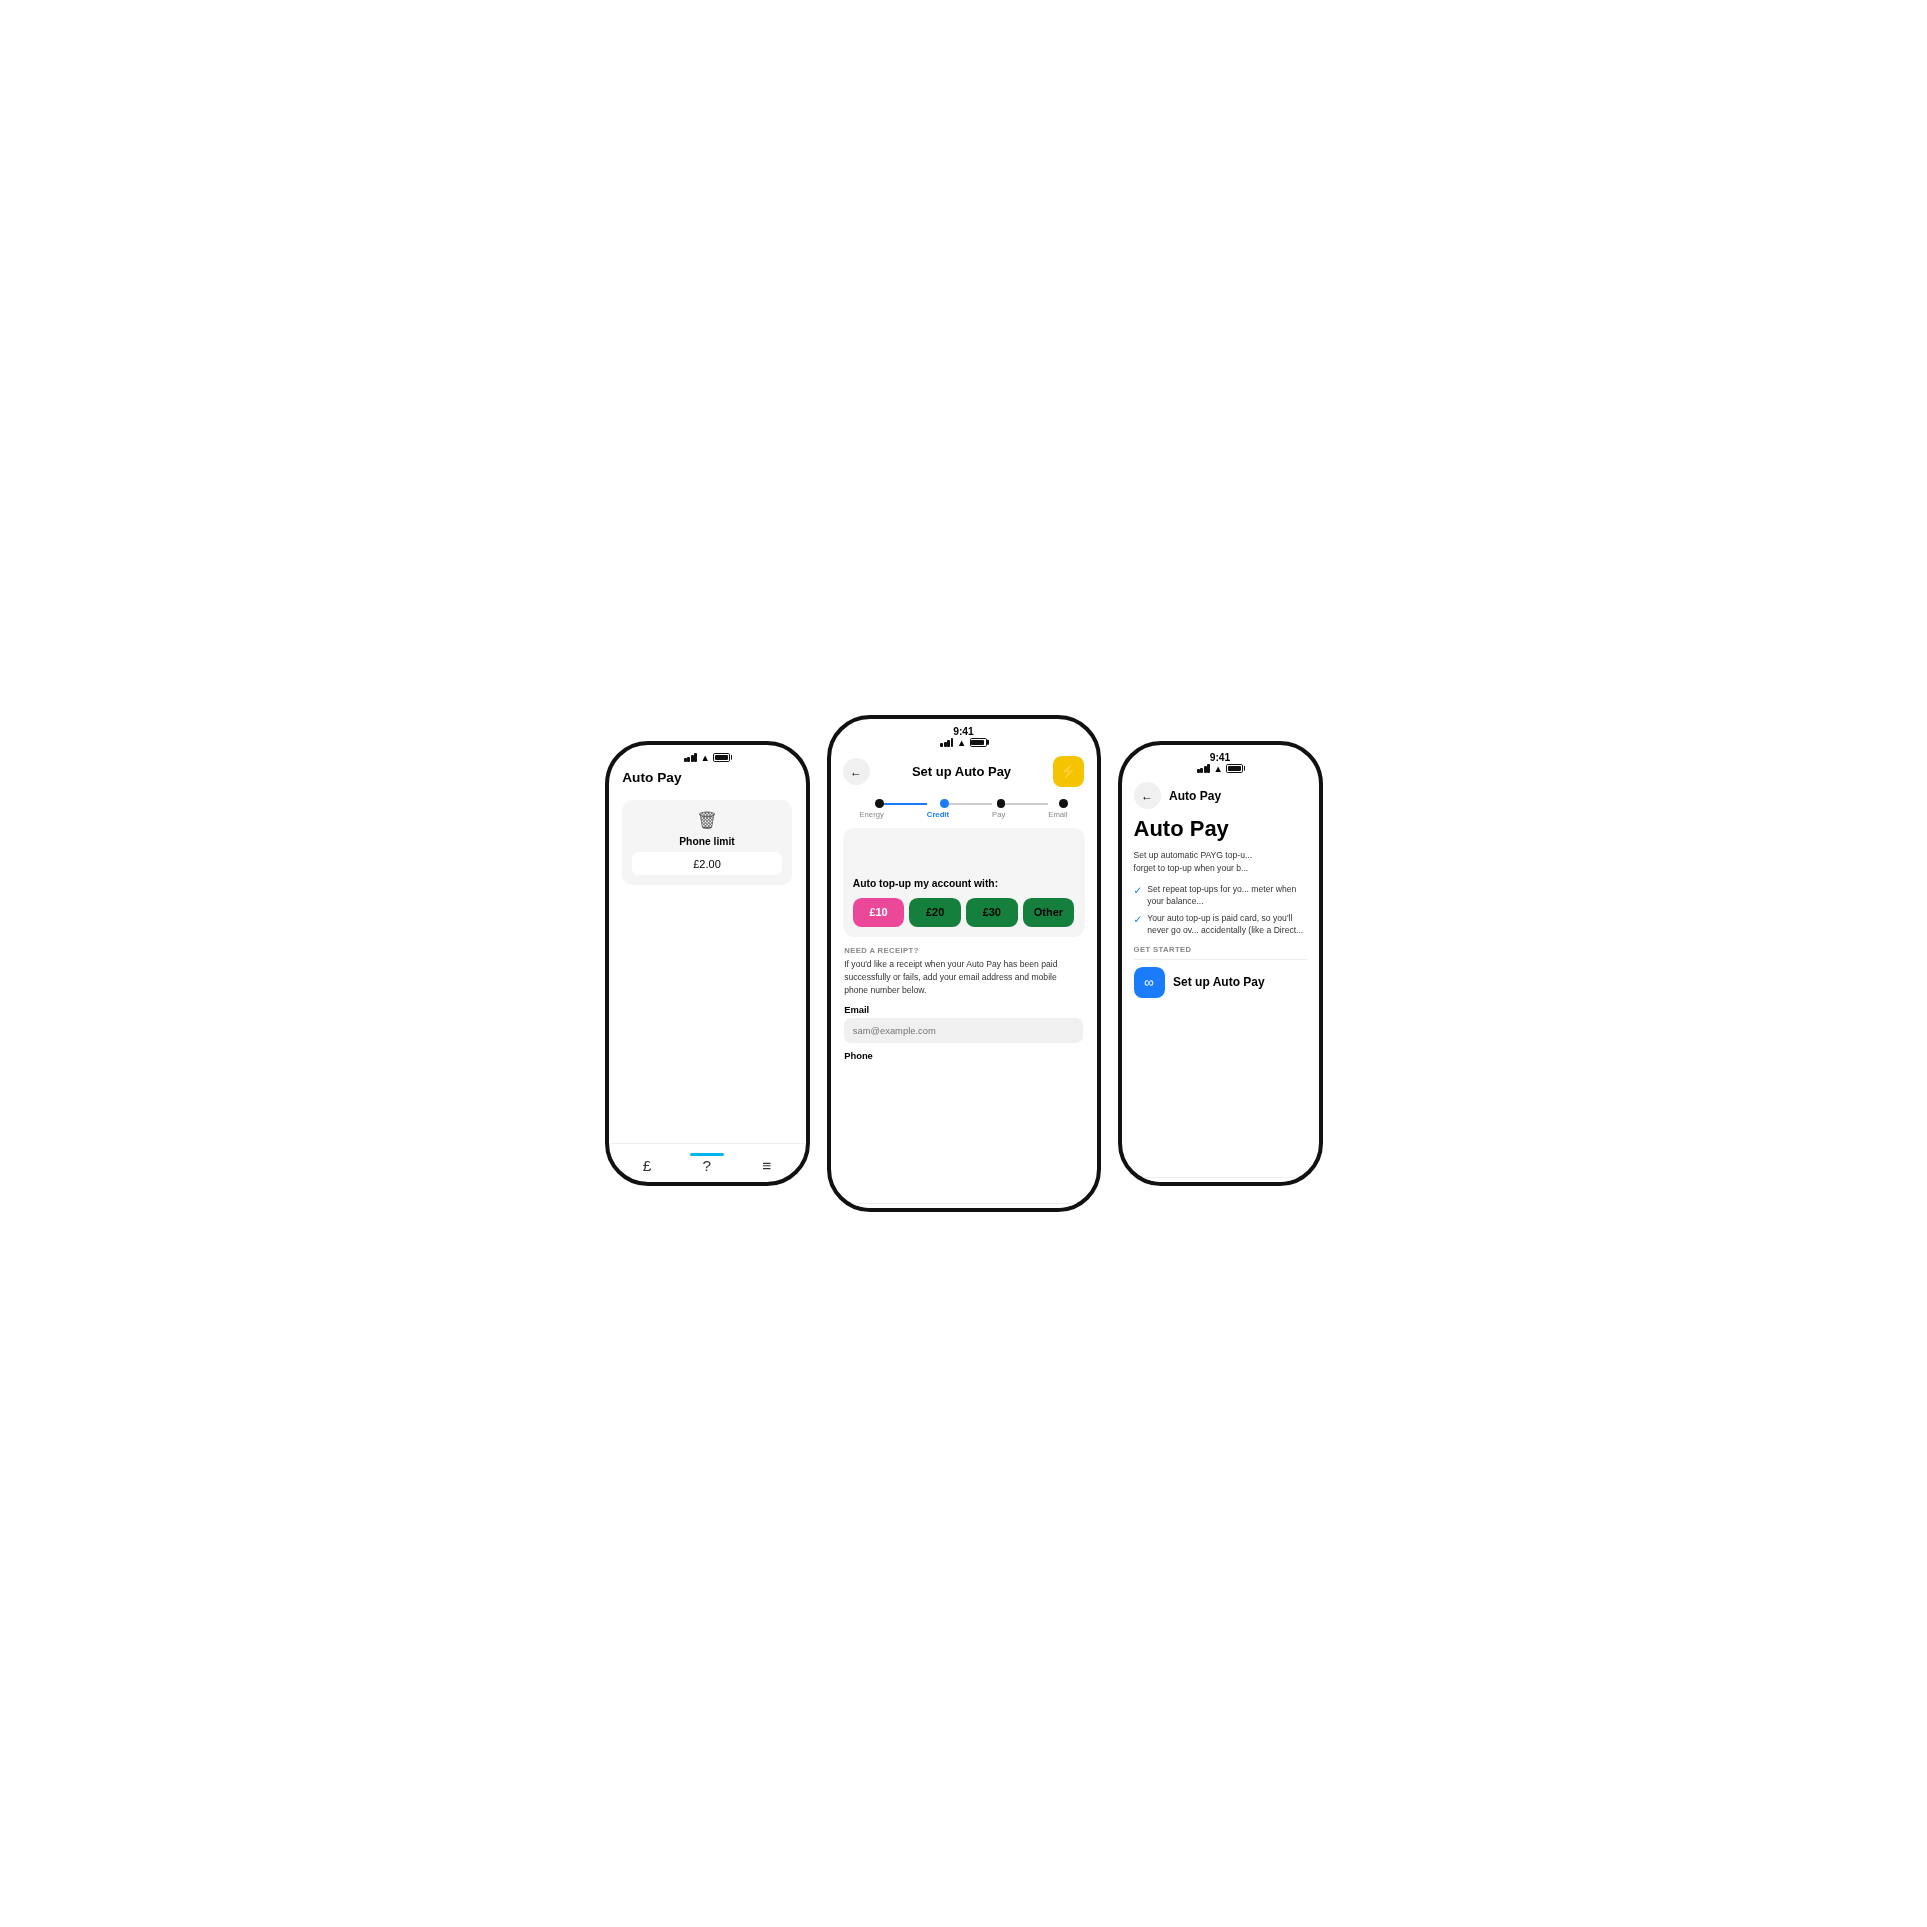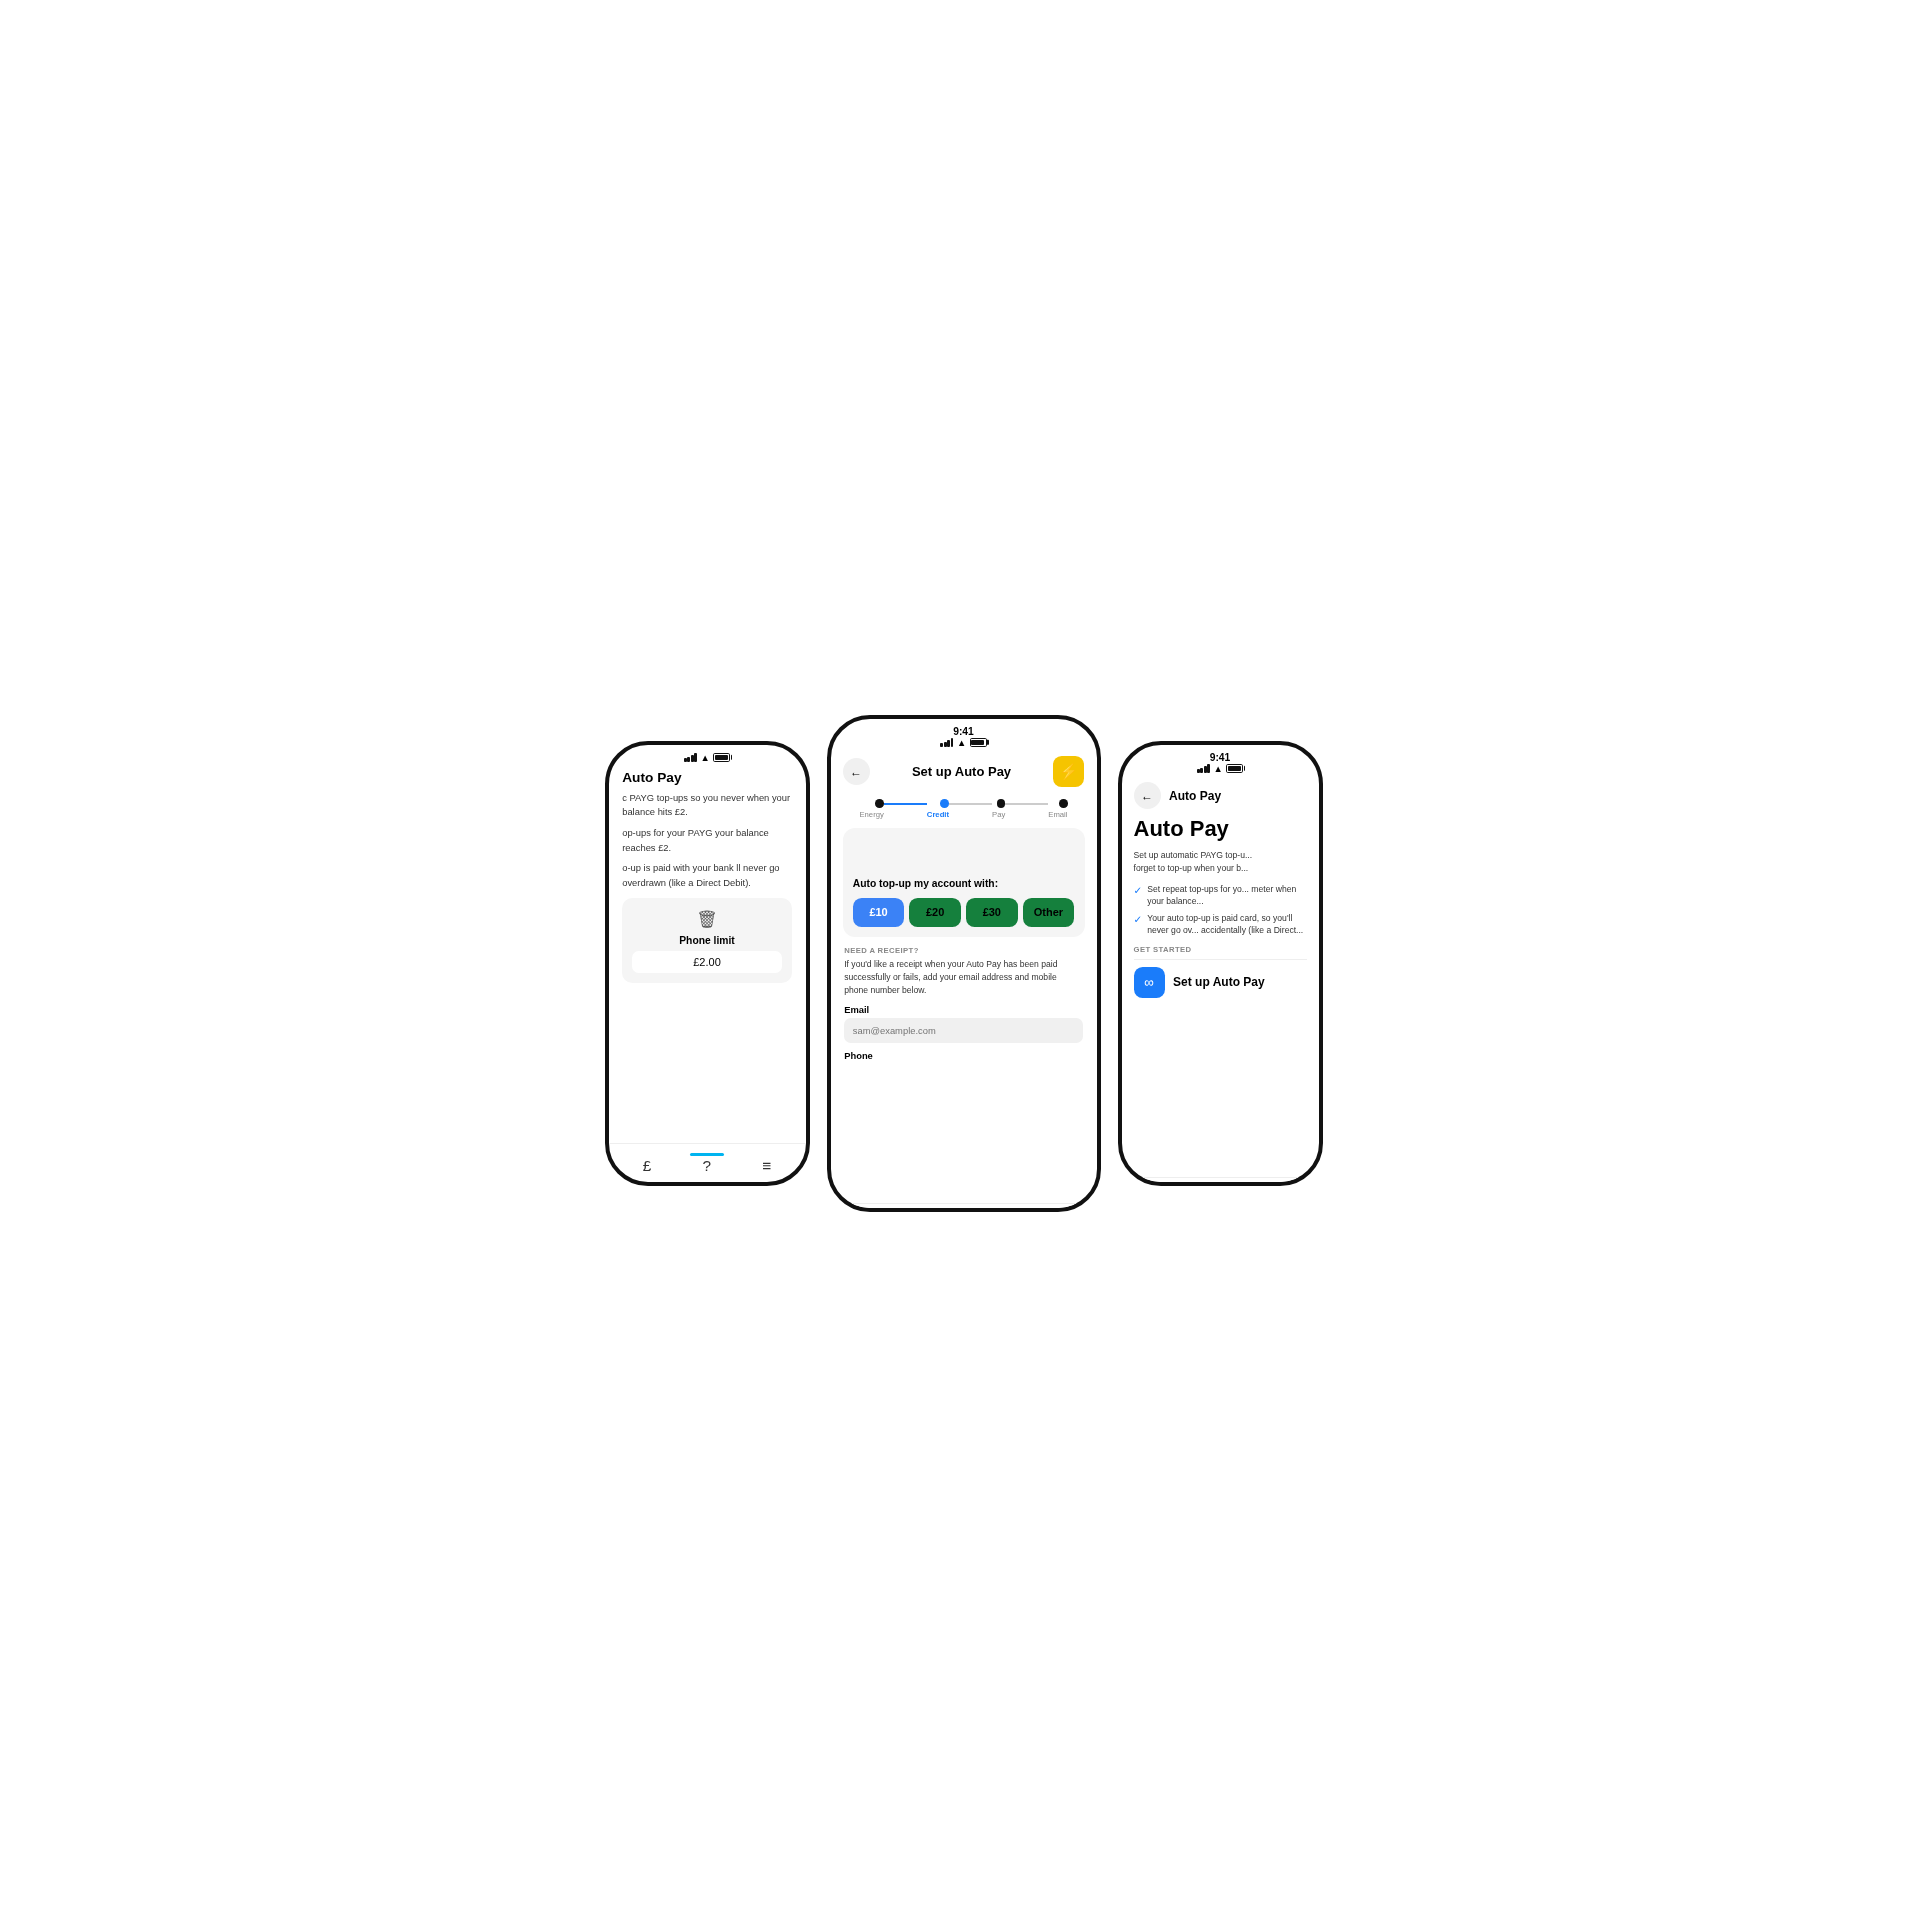--- a/index.html
+++ b/index.html
@@ -230,21 +230,21 @@
       padding: 8.6px 0;
       border-radius: 8.6px;
       background: #15803d;
       text-align: center;
       font-size: 11px;
       font-weight: 600;
       cursor: pointer;
       border: none;
     }
     .amount-btn.selected {
-      background: #3b82f6;
+      background: #ec4899;
       color: #fff;
     }
     .balance-section { background: #f5f5f5; border-radius: 12px; padding: 10.3px; margin-bottom: 8.6px; }
     .balance-input-row {
       display: flex;
       align-items: center;
       justify-content: space-between;
       background: #fff;
       border-radius: 8.6px;
       padding: 6.8px 10.3px;
@@ -344,25 +344,20 @@
         </div>
         <span class="wifi-icon">▲</span>
         <div class="battery-icon">
             <div class="battery-fill"></div>
           </div>
       </div>
     </div>
 
     <div class="left-content">
       <div class="left-header">Auto Pay</div>
-      <div class="left-body">
-        <p>c PAYG top-ups so you never when your balance hits £2.</p>
-        <p>op-ups for your PAYG your balance reaches £2.</p>
-        <p>o-up is paid with your bank ll never go overdrawn (like a Direct Debit).</p>
-      </div>
       <div class="left-card">
         <span class="trash-icon">🗑</span>
         <div class="credit-label">Phone limit</div>
         <div class="credit-value">£2.00</div>
       </div>
     </div>
 
     <div class="bottom-bar">
       <div class="blue-line"></div>
       <div class="bottom-nav">

